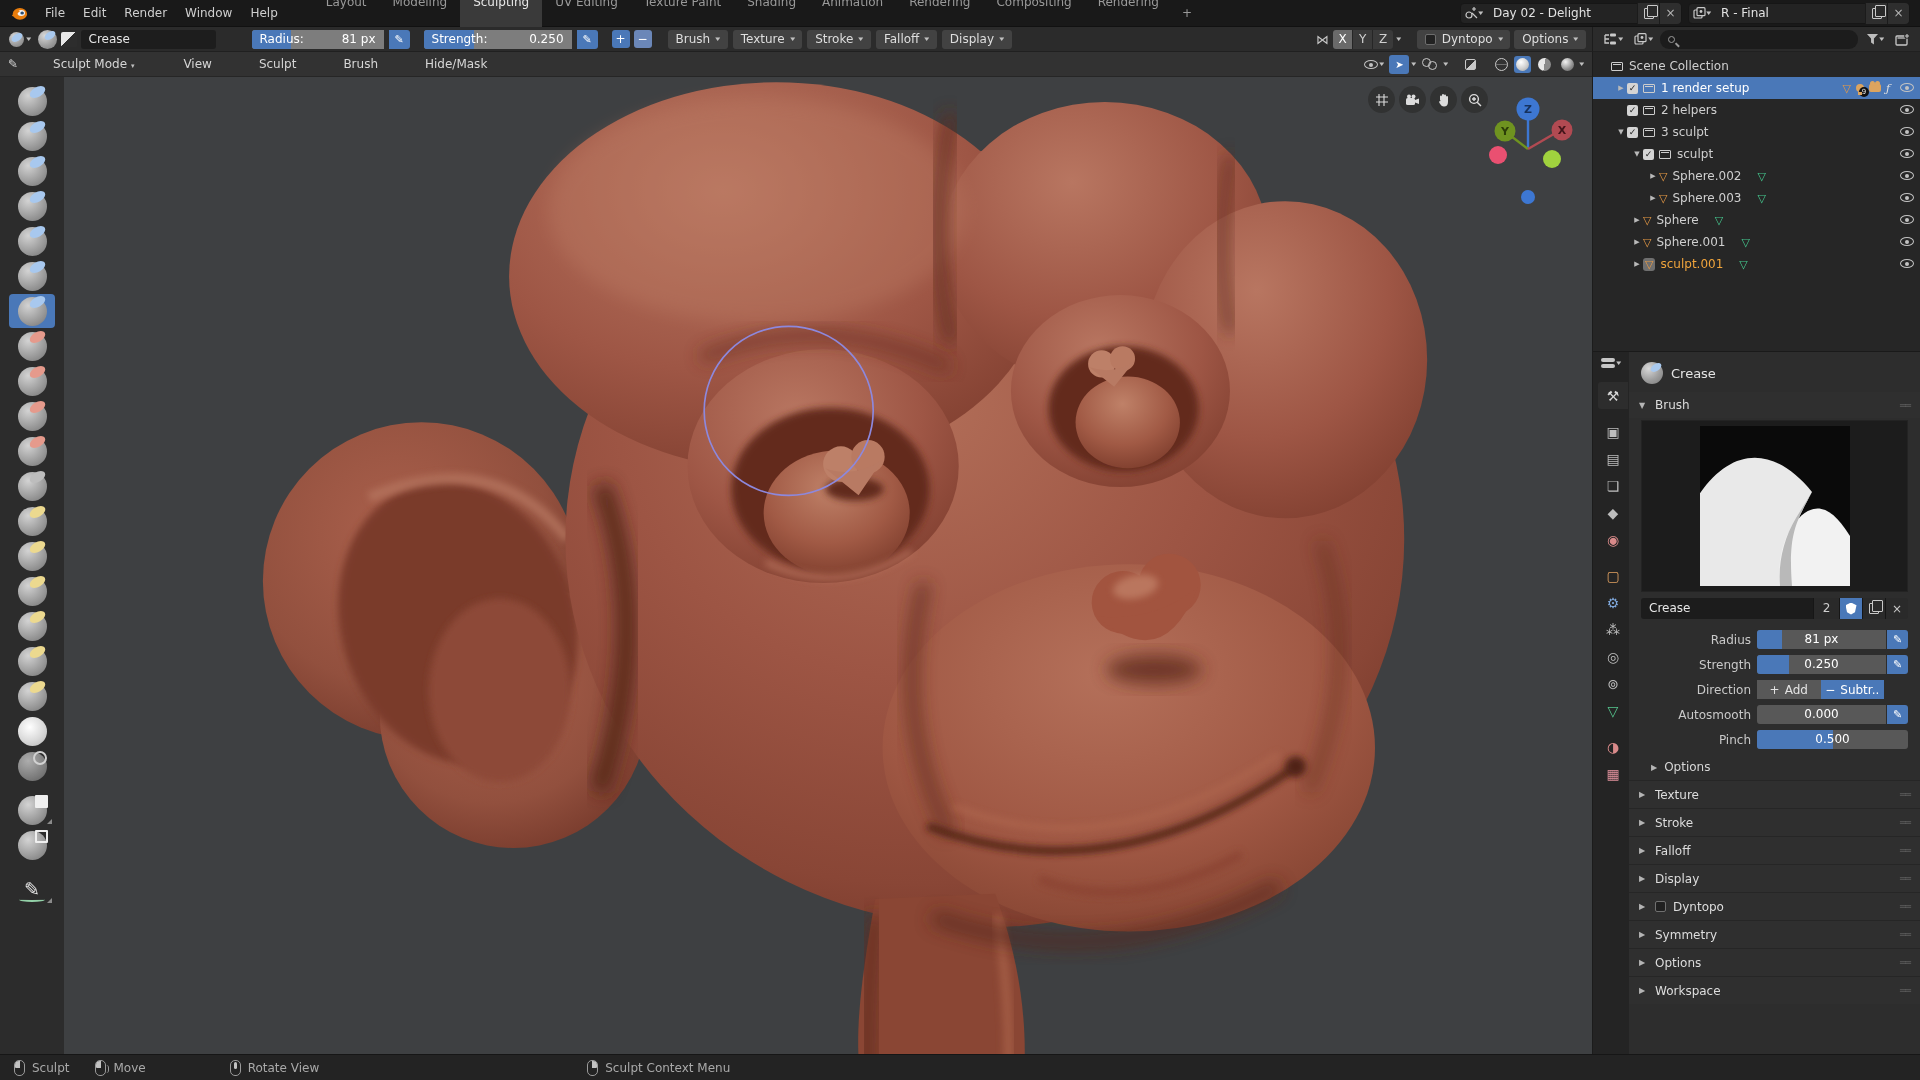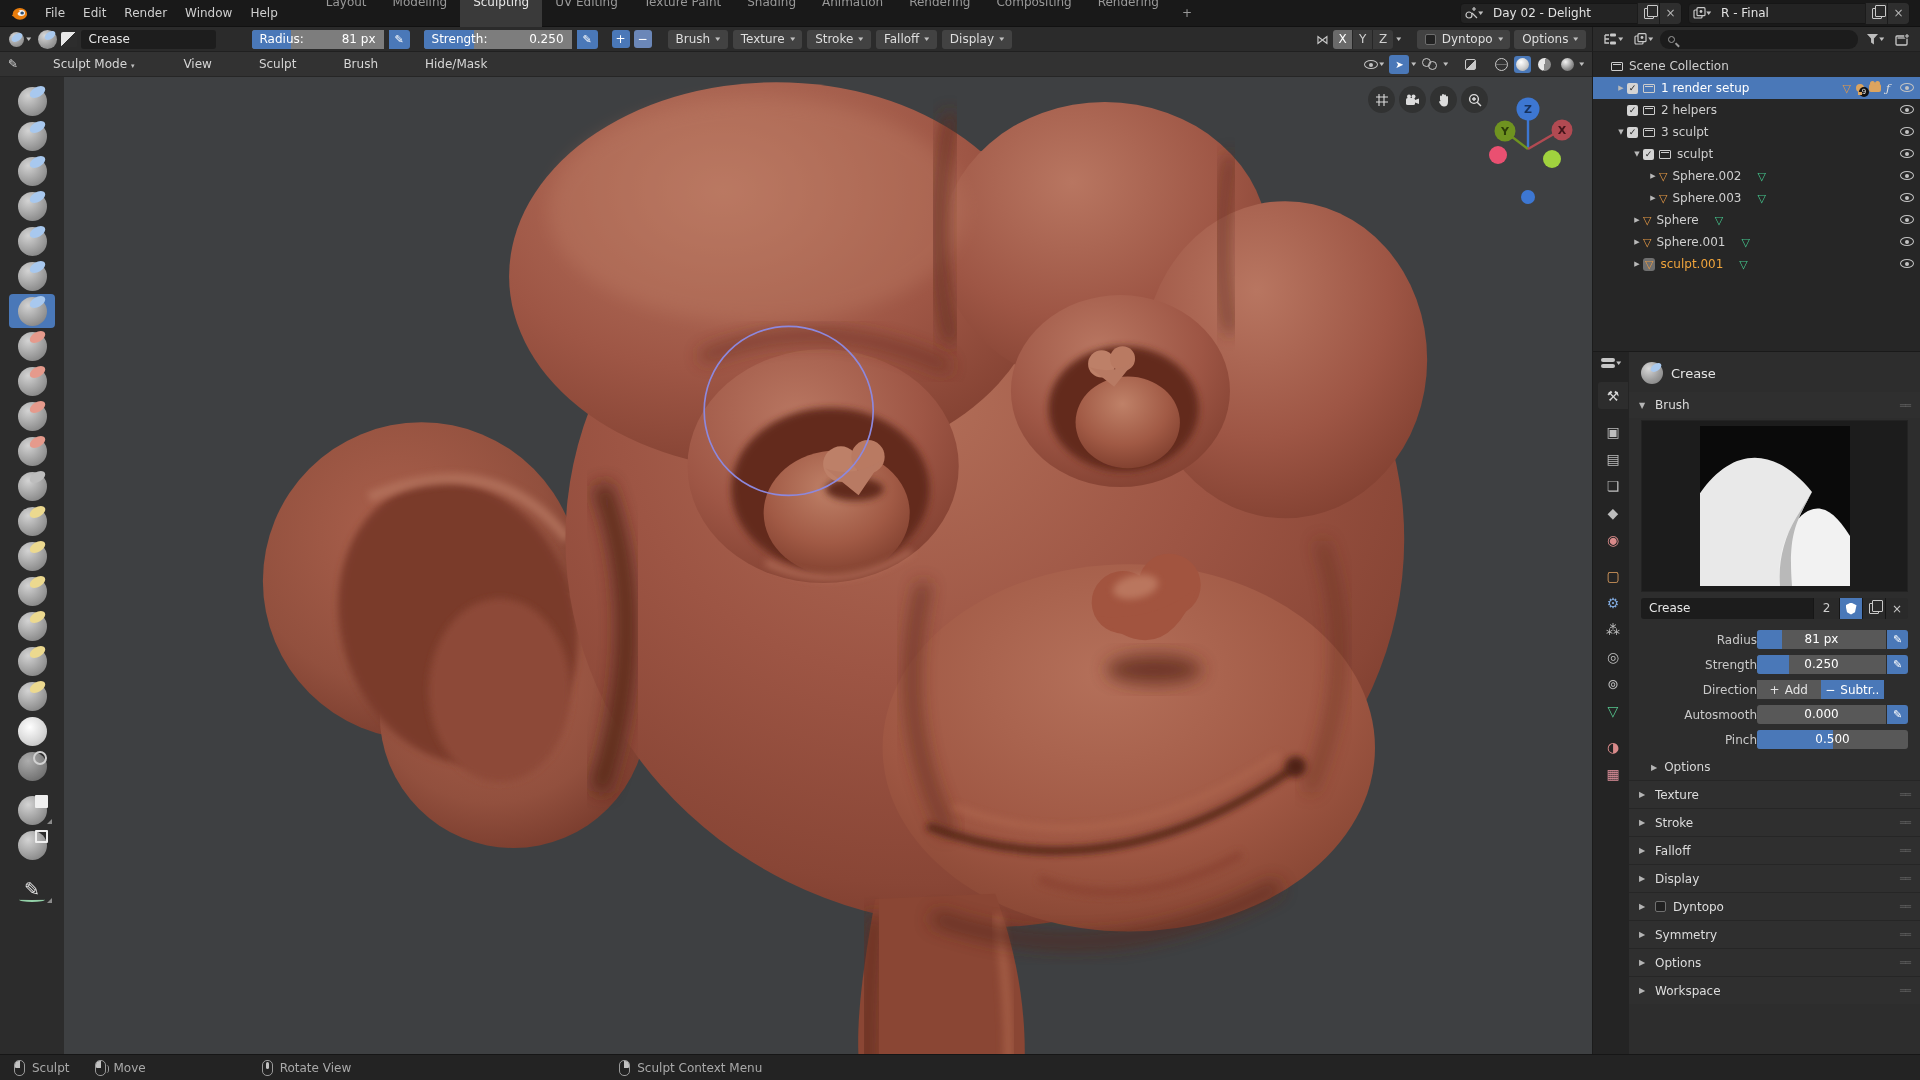--- a/index.html
+++ b/index.html
@@ -147,21 +147,21 @@
   #name-row { display:flex; align-items:center; margin:0 12px 8px; height:21px; }
   #name-row .nfield { flex:1; background:#1c1c1c; border-radius:3px 0 0 3px; height:21px; line-height:21px; padding:0 8px; color:#e8e8e8; }
   #name-row .ncount { width:26px; height:21px; background:#2a2a2a; color:#cfcfcf; text-align:center; line-height:21px; border-left:1px solid #161616; }
   #name-row .nbtn { width:23px; height:21px; display:flex; align-items:center; justify-content:center; background:#2a2a2a; color:#c9c9c9; border-left:1px solid #161616; }
   #name-row .nbtn.fake { background:#4a78b8; color:#fff; }
   #name-row .nbtn:last-child { border-radius:0 3px 3px 0; }
   .shield { width:11px; height:12px; background:#fff; clip-path:polygon(50% 0,100% 22%,86% 82%,50% 100%,14% 82%,0 22%); }
   .copyic { width:10px; height:11px; border:1.3px solid #c9c9c9; border-radius:1px; position:relative; }
   .copyic::after { content:""; position:absolute; left:2px; top:-4px; width:9px; height:10px; border:1.3px solid #c9c9c9; border-radius:1px; background:#2a2a2a; }
   .prow { display:flex; align-items:center; height:25px; padding:0 12px 0 0; }
-  .prow .plabel { width:128px; text-align:right; padding-right:0; color:#c9c9c9; flex:none; }
+  .prow .plabel { width:128px; text-align:right; padding-right:6px; color:#c9c9c9; flex:none; }
   .pslider { position:relative; flex:1; height:19px; background:#585858; border-radius:3px; overflow:hidden; text-align:center; line-height:19px; color:#fff; }
   .pslider.capl { border-radius:3px 0 0 3px; }
   .pslider .fill { position:absolute; left:0; top:0; bottom:0; background:#4a78b8; }
   .pslider .val { position:relative; z-index:1; }
   .dirbtn { flex:1; height:19px; display:flex; align-items:center; justify-content:center; gap:5px; background:#585858; color:#e3e3e3; }
   .dirbtn:first-child { border-radius:3px 0 0 3px; margin-right:1px; }
   .dirbtn:last-child { border-radius:0 3px 3px 0; }
   .dirbtn.on { background:#4a78b8; color:#fff; }
   .subpanel-h { display:flex; align-items:center; gap:7px; padding:8px 10px 6px 22px; color:#d6d6d6; }
   .subpanel-h .tri { font-size:8px; color:#b5b5b5; }
@@ -929,21 +929,21 @@
   <div id="statusbar">
     <div id="status-left" style="display:flex;align-items:center">
         <span class="st-item" style="margin-left: 14px;">
           <span class="mi mi-left"></span>
           <span>Sculpt</span>
         </span>
         <span class="st-item" style="margin-left: 26px;">
           <span class="mi mi-left-drag"></span>
           <span>Move</span>
         </span>
-        <span class="st-item" style="margin-left: 116px;">
+        <span class="st-item" style="margin-left: 84px;">
           <span class="mi mi-middle"></span>
           <span>Rotate View</span>
         </span>
         <span class="st-item" style="margin-left: 268px;">
           <span class="mi mi-right"></span>
           <span>Sculpt Context Menu</span>
         </span>
       </div>
   </div>
 </div>

